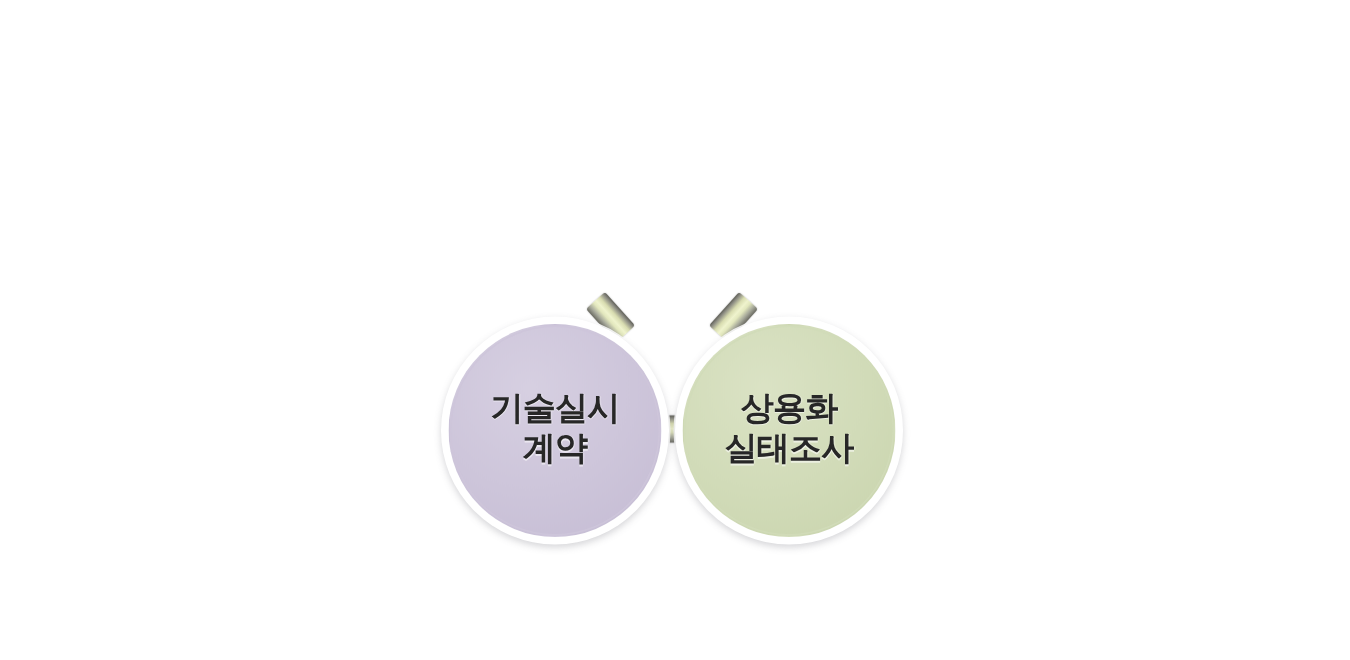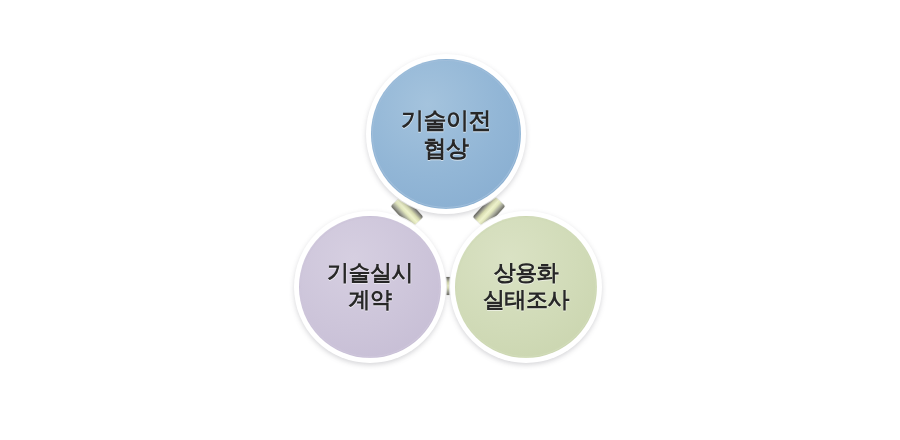--- a/index.html
+++ b/index.html
@@ -150,28 +150,20 @@
   </div>
 
   <div class="connector" id="connector-top-right">
     <div class="bar"></div>
   </div>
 
   <div class="connector" id="connector-bottom">
     <div class="bar"></div>
   </div>
 
-  <div class="node" id="node-negotiation">
-    <div class="ring">
-      <div class="label">
-        <span class="ln">기술이전</span>
-        <span class="ln">협상</span>
-      </div>
-    </div>
-  </div>
 
   <div class="node" id="node-survey">
     <div class="ring">
       <div class="label">
         <span class="ln">상용화</span>
         <span class="ln">실태조사</span>
       </div>
     </div>
   </div>
 

